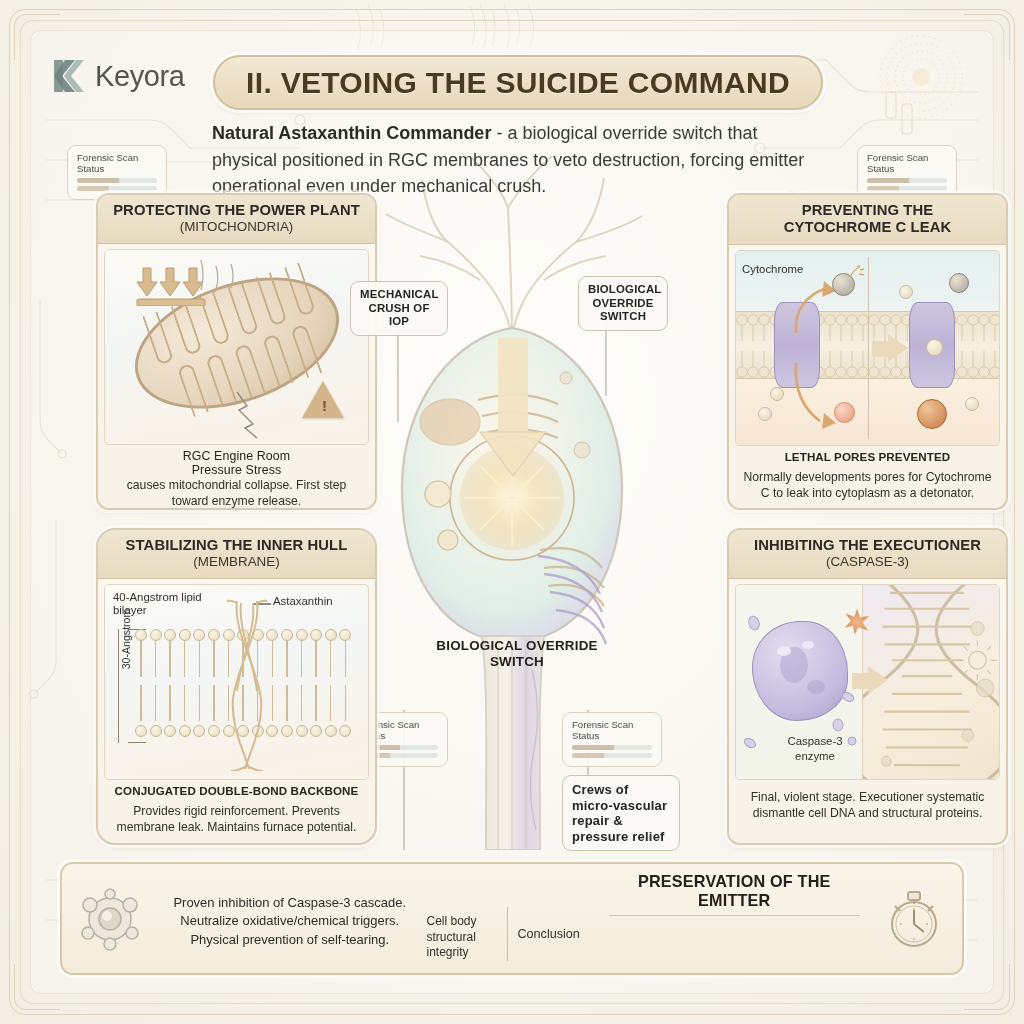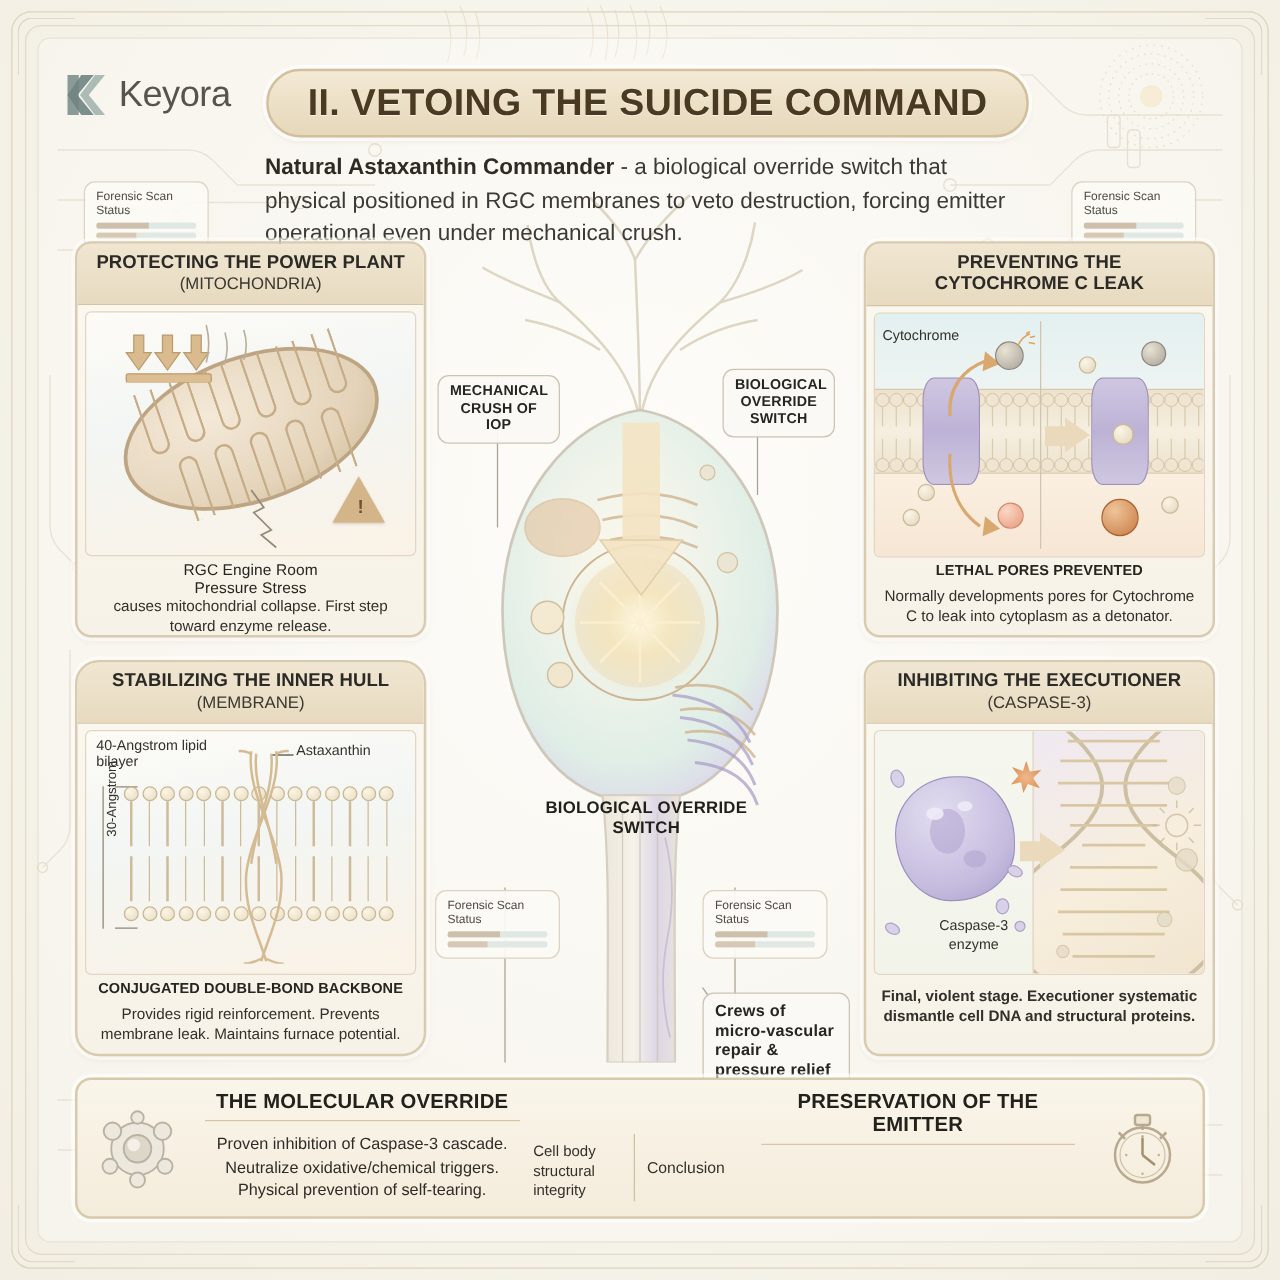--- a/index.html
+++ b/index.html
@@ -83,20 +83,21 @@
   .sb-3 { left: 348px; top: 712px; }
   .sb-4 { left: 562px; top: 712px; }
 
   
   .panel {
     position: absolute; width: 281px;
     background: linear-gradient(180deg,#fbf8f1 0%, #f7f2e7 100%);
     border: 2px solid #d9cbb0; border-radius: 13px;
     box-shadow: 0 0 0 3px rgba(255,255,255,0.6), 0 2px 6px rgba(150,130,95,0.16);
     overflow: hidden;
+    margin-left: 36px;
   }
   .p-tl { left: 60px;  top: 193px; height: 317px; }
   .p-bl { left: 60px;  top: 528px; height: 317px; border-radius: 19px; }
   .p-tr { left: 691px; top: 193px; height: 317px; }
   .p-br { left: 691px; top: 528px; height: 317px; }
 
   .panel-head {
     background: linear-gradient(180deg,#f0e6d1 0%, #e7dac0 100%);
     border-bottom: 1.5px solid #d3c3a4;
     padding: 7px 8px 8px 8px; text-align: center;
@@ -221,21 +222,20 @@
     border-left: 1px solid #ddd2bd; overflow:hidden;
   }
 
   
   .callout {
     position: absolute; background: rgba(251,249,244,0.95);
     border: 1.3px solid #ccc4b3; border-radius: 9px;
     padding: 6px 9px; text-align: center;
     font-size: 11.4px; font-weight: bold; color: #26251f; line-height: 1.2;
     letter-spacing: 0.2px;
-    margin-top: 19px;
   }
   .co-mech { left: 350px; top: 281px; width: 98px; }
   .co-bio  { left: 578px; top: 276px; width: 90px; }
   .co-crew { left: 562px; top: 775px; width: 118px; font-weight: bold;
              font-size: 13px; text-align:left; }
   .center-title {
     position: absolute; left: 432px; top: 638px; width: 170px;
     text-align:center; font-size: 13.4px; font-weight: bold; color: #201f1a;
     line-height: 1.2; letter-spacing:0.2px;
   }
@@ -854,21 +854,21 @@
           <ellipse cx="108" cy="84" rx="6" ry="4" transform="rotate(25 108 84)"></ellipse>
           <ellipse cx="98" cy="112" rx="5" ry="6"></ellipse>
           <ellipse cx="10" cy="130" rx="6" ry="4" transform="rotate(30 10 130)"></ellipse>
           <circle cx="112" cy="128" r="4"></circle>
         </g>
       </svg>
       <div class="big-arrow-stem" style="left:116px;top:88px"></div>
       <div class="big-arrow" style="left:132px;top:81px"></div>
       <div class="art-label" style="left:34px;bottom:16px;width:90px;line-height:1.24;text-align:center;">Caspase-3 enzyme</div>
     </div>
-    <div class="panel-cap" style="padding-top:9px;font-weight:bold;">Final, violent stage. Executioner systematic dismantle cell DNA and structural proteins.</div>
+    <div class="panel-cap" style="padding-top:9px;">Final, violent stage. Executioner systematic dismantle cell DNA and structural proteins.</div>
   </div>
 
   <div class="callout co-mech">MECHANICAL CRUSH OF IOP</div>
   <div class="callout co-bio">BIOLOGICAL OVERRIDE SWITCH</div>
   <div class="center-title">BIOLOGICAL OVERRIDE SWITCH</div>
   <div class="callout co-crew">Crews of micro-vascular repair &amp; pressure relief</div>
 
   <div class="footer">
     <div class="f-icon">
       <svg width="66" height="66" viewBox="0 0 66 66">
@@ -879,21 +879,20 @@
             <circle cx="53" cy="19" r="7"></circle>
           <circle cx="11" cy="47" r="6"></circle>
             <circle cx="55" cy="47" r="6"></circle>
           <circle cx="33" cy="58" r="6"></circle>
             <circle cx="33" cy="8" r="5"></circle>
         </g>
         <circle cx="30" cy="30" r="5" fill="#f6f3ea" opacity=".9"></circle>
       </svg>
     </div>
     <div class="f-col">
-      <div class="f-head">THE MOLECULAR OVERRIDE</div>
       <div class="f-body">Proven inhibition of Caspase-3 cascade. Neutralize oxidative/chemical triggers. Physical prevention of self-tearing.</div>
     </div>
     <div class="f-mid">Cell body structural integrity</div>
     <div class="f-mid2">Conclusion</div>
     <div class="f-col">
       <div class="f-head">PRESERVATION OF THE EMITTER</div>
     </div>
     <div class="f-icon">
       <svg width="62" height="66" viewBox="0 0 62 66">
         <g fill="none" stroke="#b8a98e" stroke-width="2">

